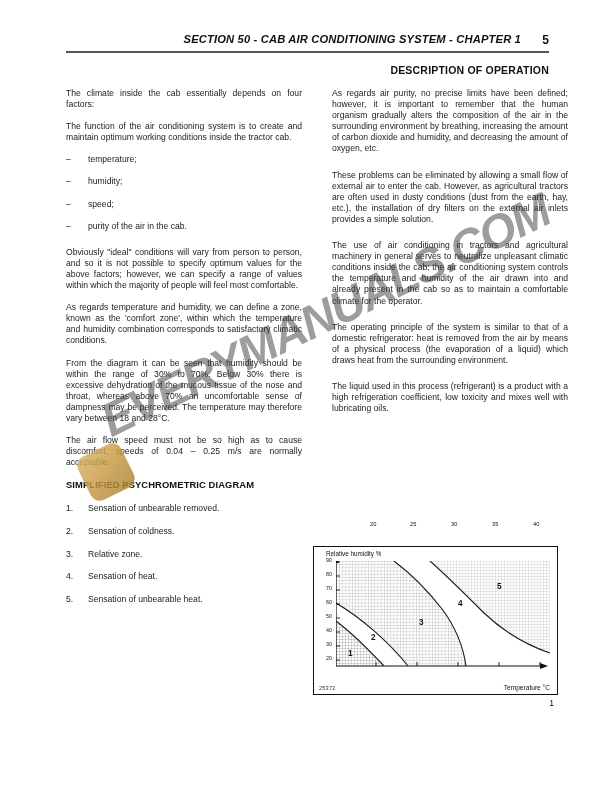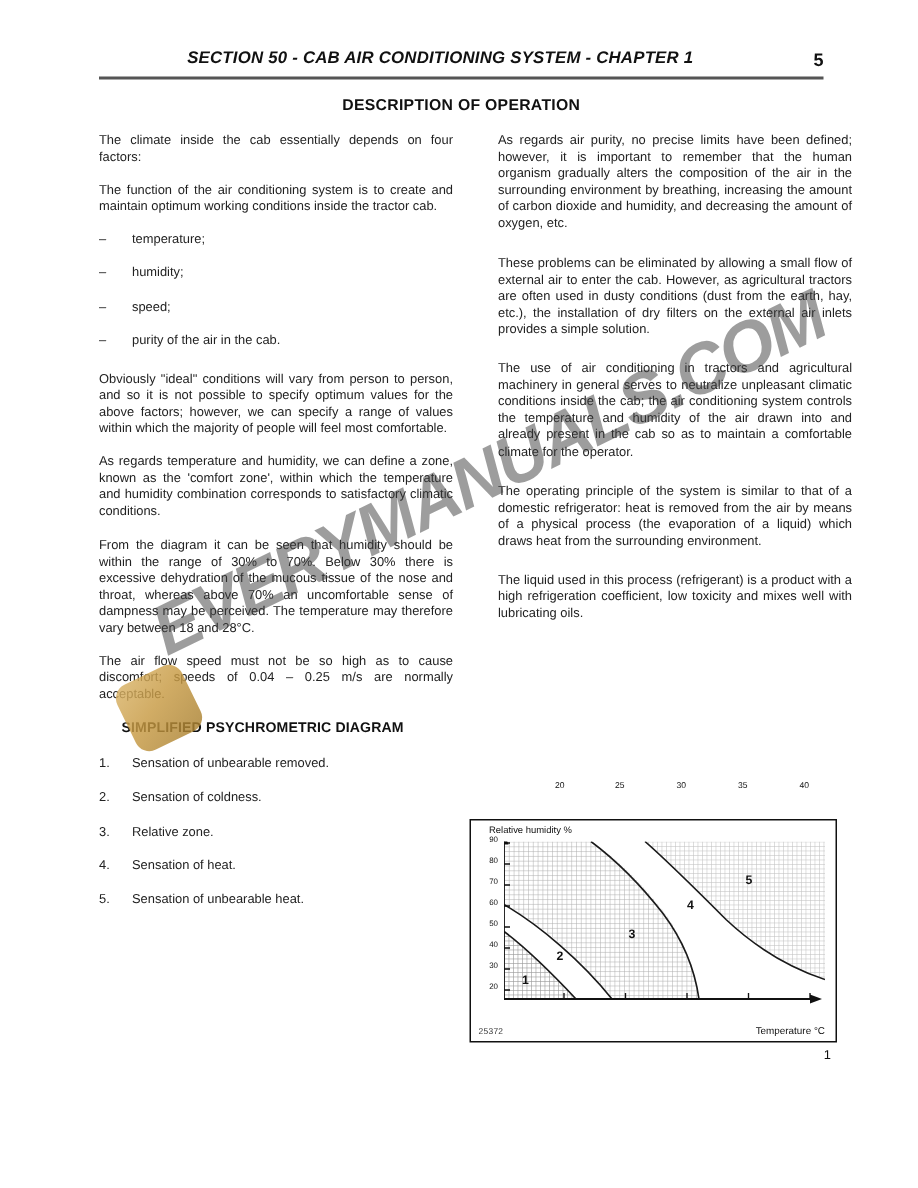--- a/index.html
+++ b/index.html
@@ -28,21 +28,21 @@
     left: 66px;
     top: 33px;
     width: 483px;
     height: 22px;
   }
   .header-title {
     position: absolute;
     left: 0;
     top: 0;
     width: 455px;
-    text-align: center;
+    text-align: right;
     font-size: 11.2px;
     font-style: italic;
     font-weight: bold;
     letter-spacing: 0.15px;
     color: #111;
     white-space: nowrap;
   }
   .header-page-num {
     position: absolute;
     right: 0;
@@ -59,21 +59,21 @@
     height: 2px;
     background: #555;
   }
 
   
   .doc-title {
     position: absolute;
     left: 66px;
     top: 64px;
     width: 483px;
-    text-align: center;
+    text-align: right;
     font-size: 10.5px;
     font-weight: bold;
     letter-spacing: 0.2px;
     color: #111;
   }
 
   
   .col {
     position: absolute;
     top: 88px;
@@ -100,21 +100,21 @@
     flex: 0 0 22px;
   }
   .bullet .btxt {
     flex: 1 1 auto;
   }
 
   .subhead {
     font-size: 9.4px;
     font-weight: bold;
     color: #111;
-    margin: 0 0 13px 15px;
+    margin: 0 0 13px 0;
     letter-spacing: 0.1px;
   }
 
   .numitem {
     display: flex;
     margin: 0 0 11.5px 0;
   }
   .numitem .num {
     width: 22px;
     flex: 0 0 22px;

